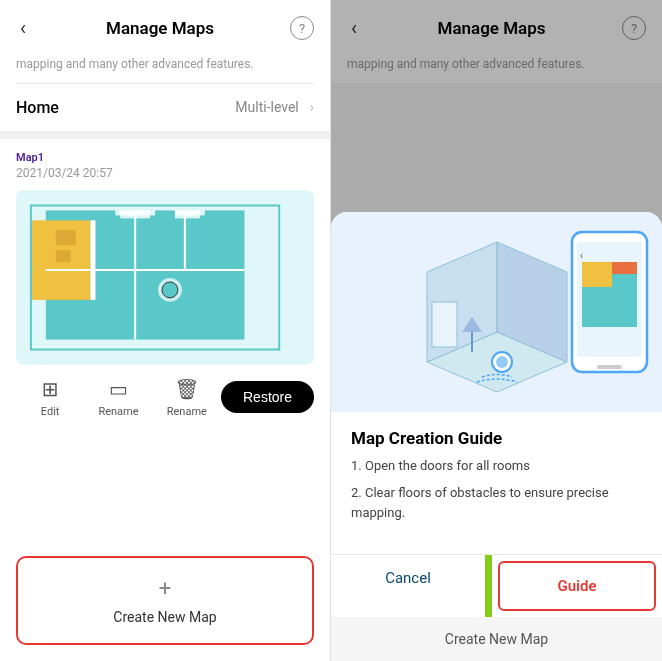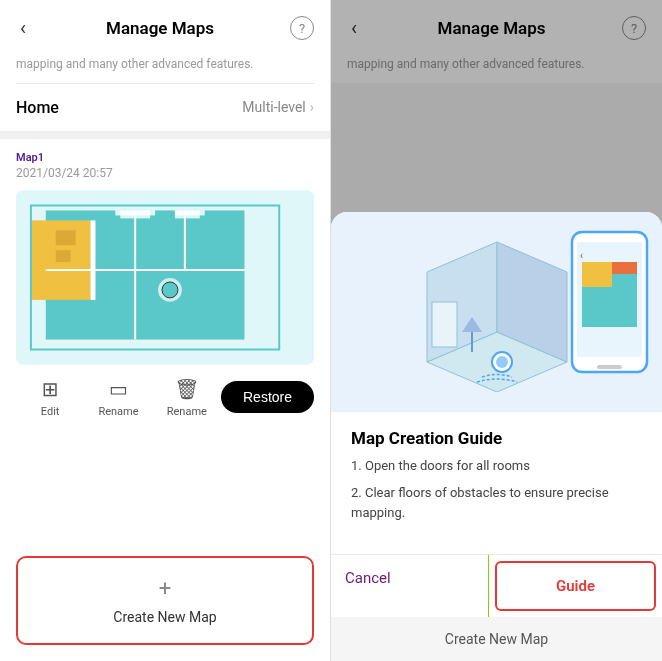--- a/index.html
+++ b/index.html
@@ -77,21 +77,21 @@
       cursor: pointer;
     }
     .home-label {
       font-size: 16px;
       color: #000;
       font-weight: 500;
     }
     .home-right {
       display: flex;
       align-items: center;
-      gap: 4px;
+      gap: 11px;
       font-size: 14px;
       color: #888;
     }
     .chevron-right {
       font-size: 14px;
       color: #bbb;
     }
 
     .divider2 {
       height: 8px;
@@ -244,24 +244,25 @@
     }
 
     .modal-actions {
       display: flex;
       border-top: 1px solid #e8e8e8;
       margin-top: 8px;
     }
     .modal-cancel {
       flex: 1;
       padding: 14px;
+      text-align: center;
       font-size: 15px;
-      color: #701a75;
-      cursor: pointer;
-      border-right: 1px solid #84cc16;
+      color: #0c4a6e;
+      cursor: pointer;
+      border-right: 7px solid #84cc16;
     }
     .modal-create {
       flex: 1;
       padding: 14px;
       text-align: center;
       font-size: 15px;
       color: #e53935;
       font-weight: 600;
       cursor: pointer;
       border: 2px solid #e53935;

